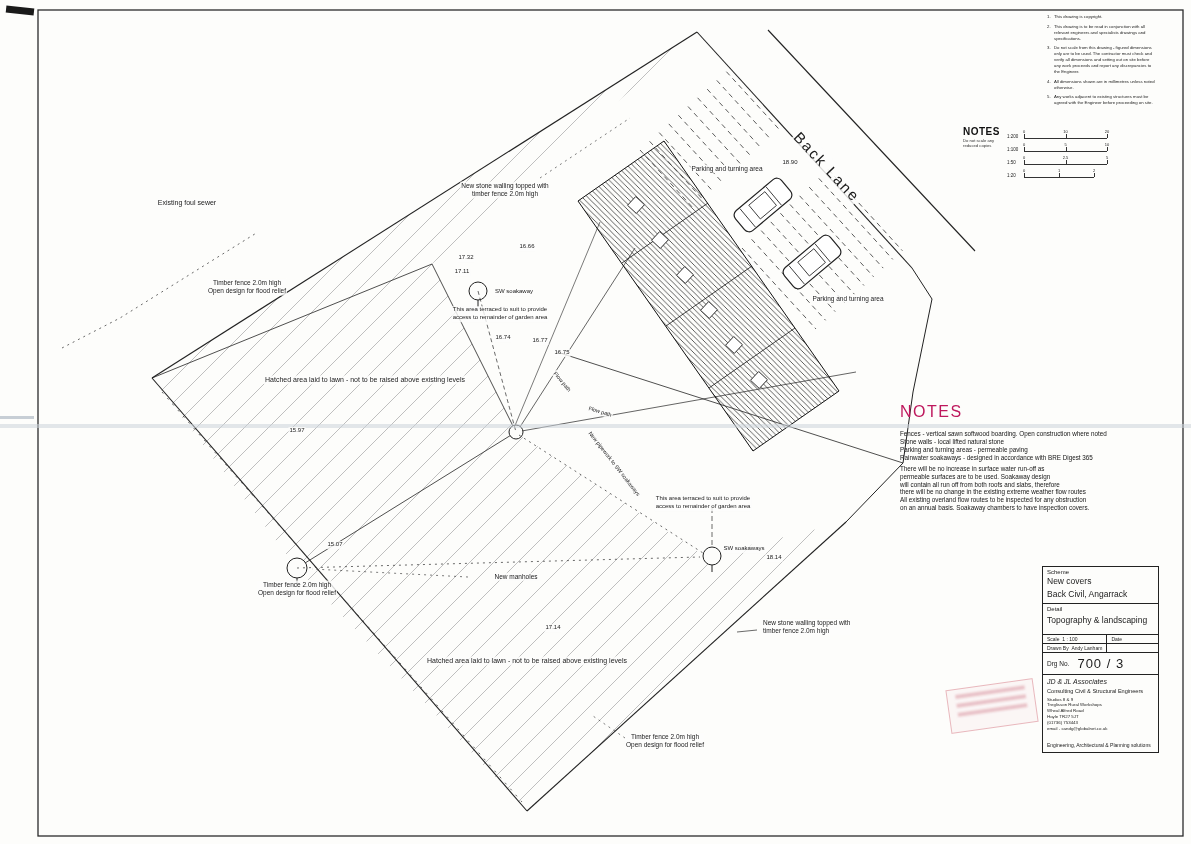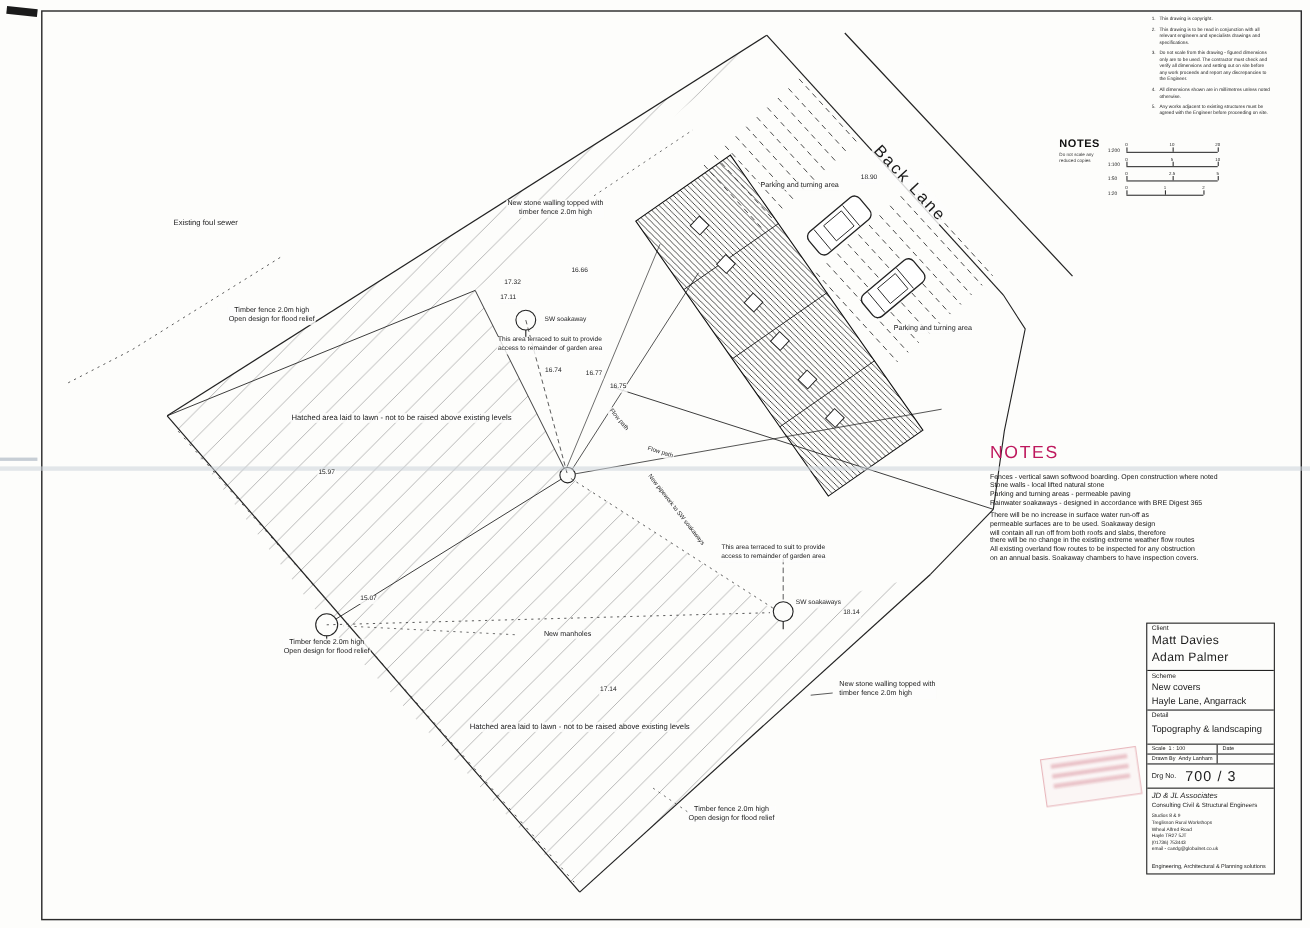--- a/index.html
+++ b/index.html
@@ -315,31 +315,24 @@
   </div>
 
   <div class="stamp">
       <i></i>
       <i></i>
       <i></i>
     </div>
 
   <div class="title-block">
     <div class="tb-sec">
-      <div class="tb-label">Client</div>
-      <div class="tb-big" id="client-lines">
-          <div>Matt Davies</div>
-          <div>Adam Palmer</div>
-        </div>
-    </div>
-    <div class="tb-sec">
       <div class="tb-label">Scheme</div>
       <div class="tb-med" id="scheme-lines">
           <div>New covers</div>
-          <div>Hayle Lane, Angarrack</div>
+          <div>Back Civil, Angarrack</div>
         </div>
     </div>
     <div class="tb-sec" style="min-height:26px;">
       <div class="tb-label">Detail</div>
       <div class="tb-med" style="margin-top:2px;">Topography &amp; landscaping</div>
     </div>
     <div class="tb-row">
       <div class="tb-cell tb-cell-l"><span>Scale</span>&nbsp;&nbsp;<span>1 : 100</span></div>
       <div class="tb-cell tb-cell-r"><span>Date</span>&nbsp;<span></span></div>
     </div>

